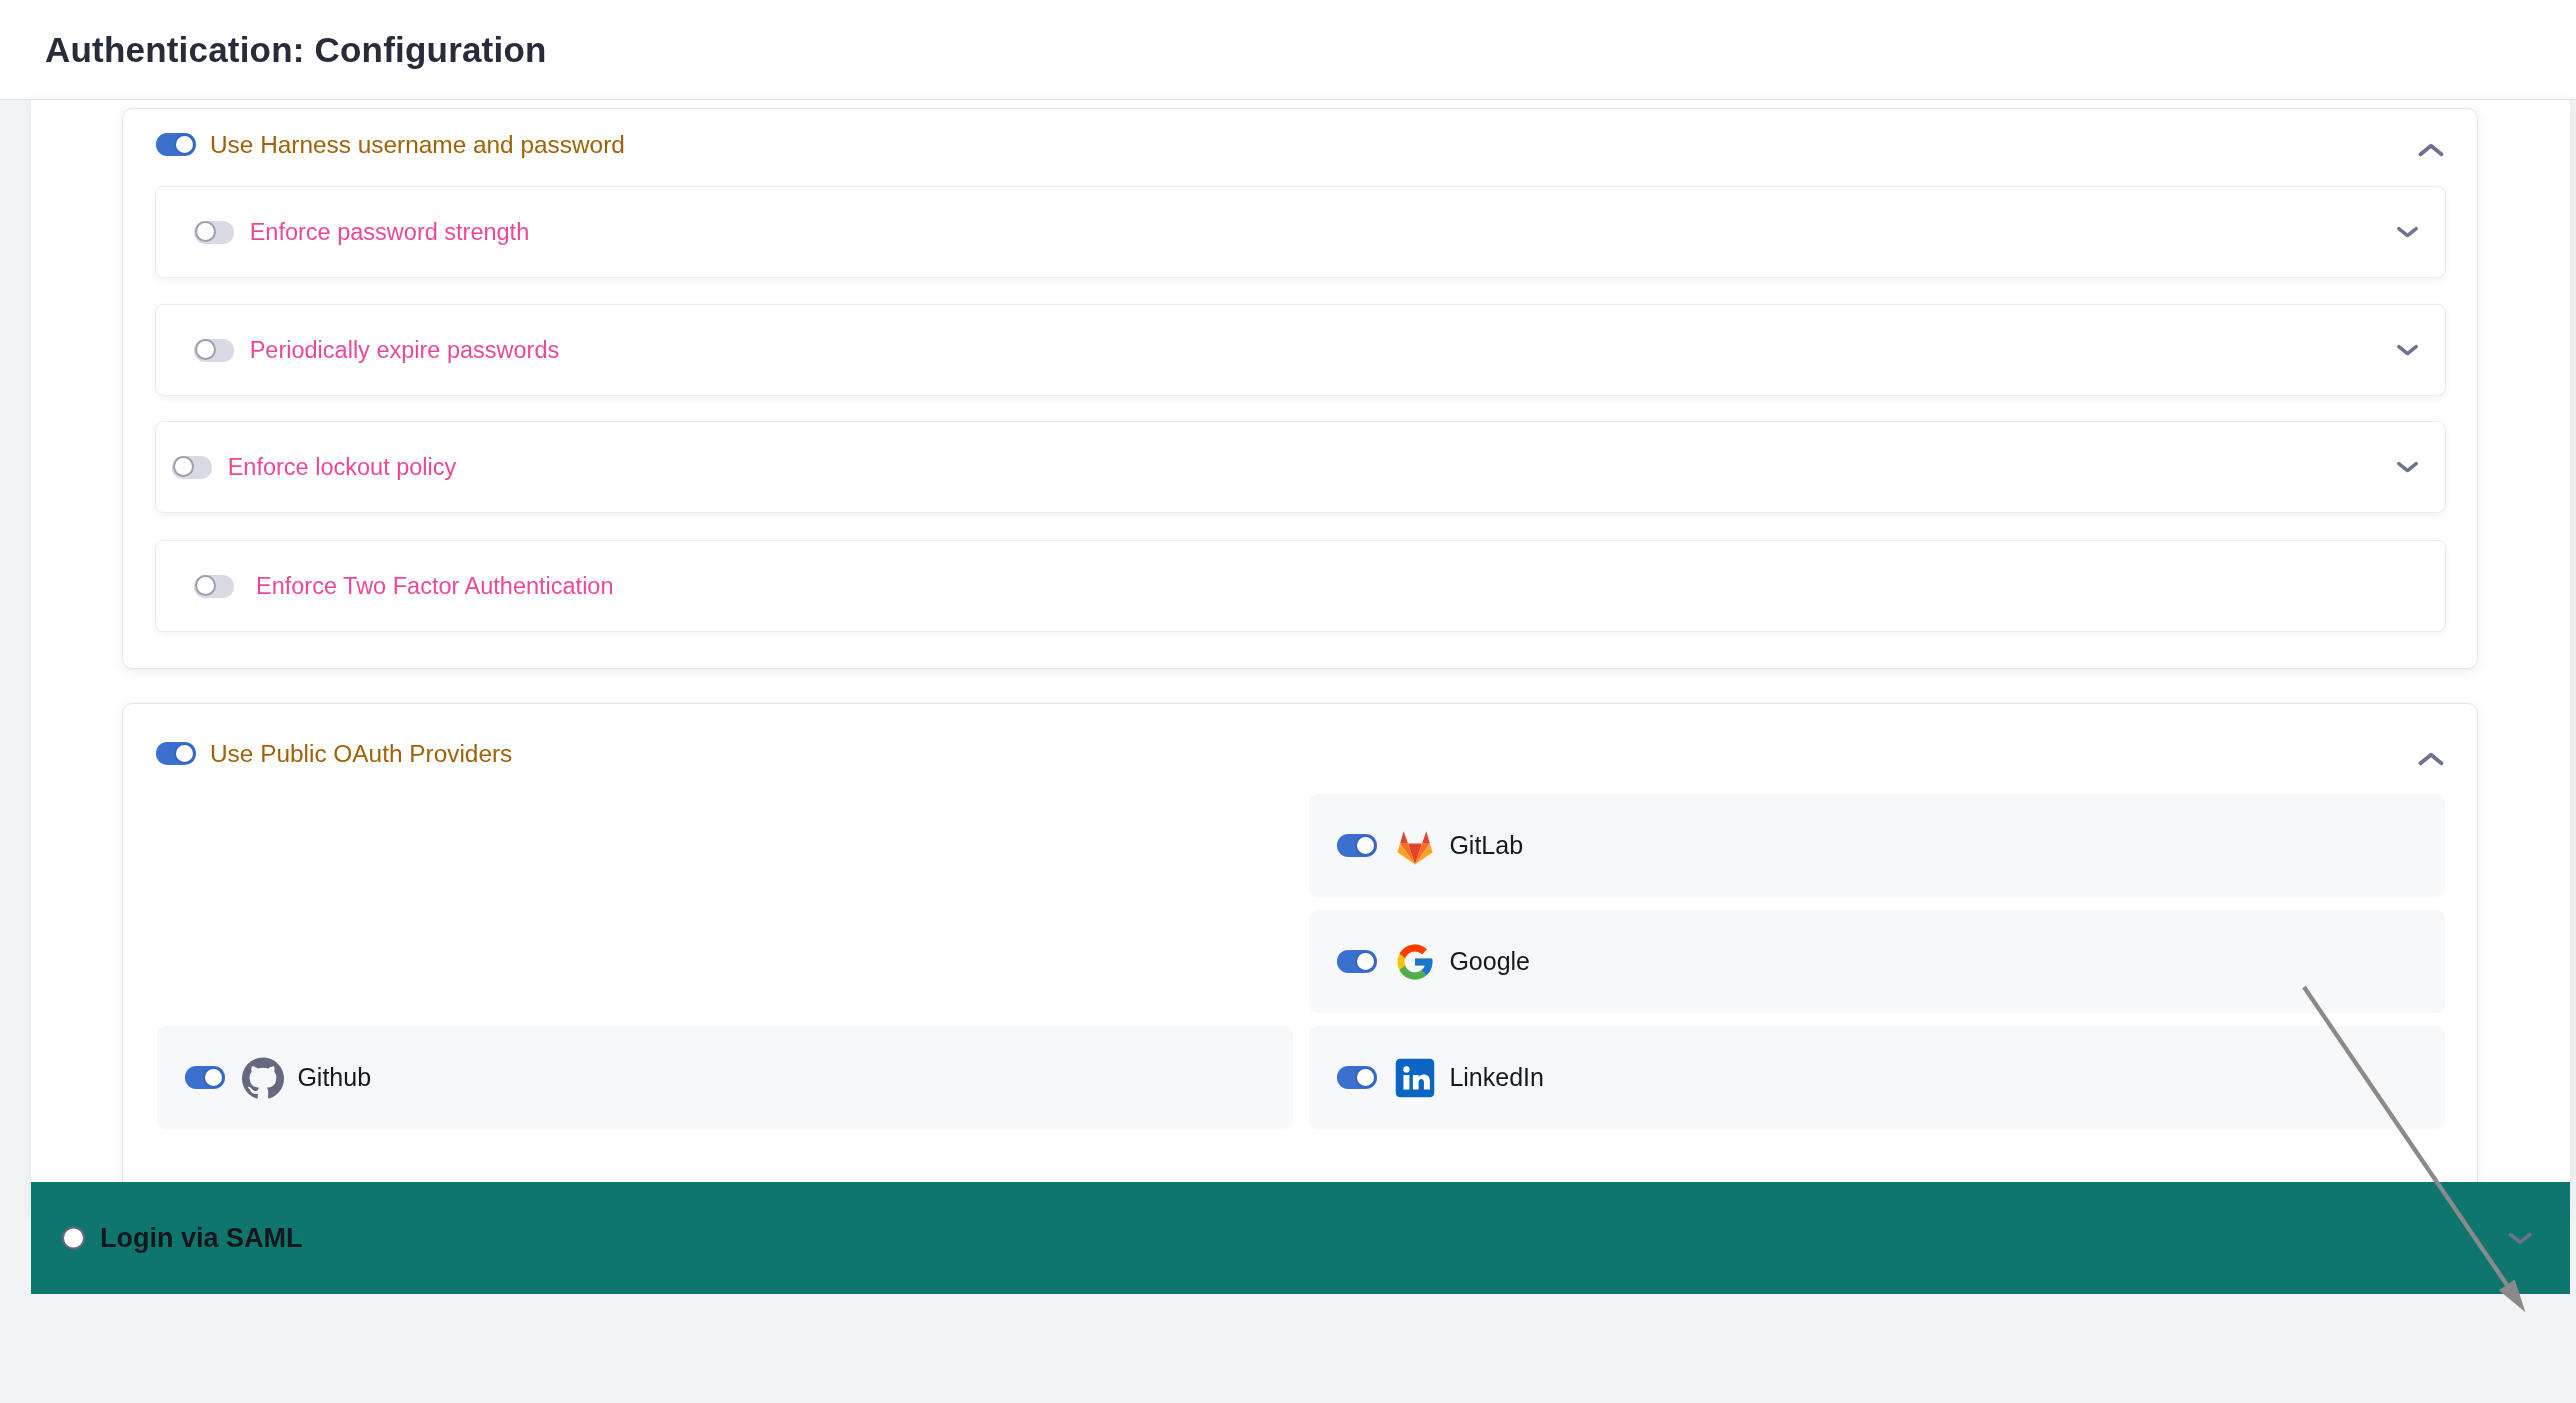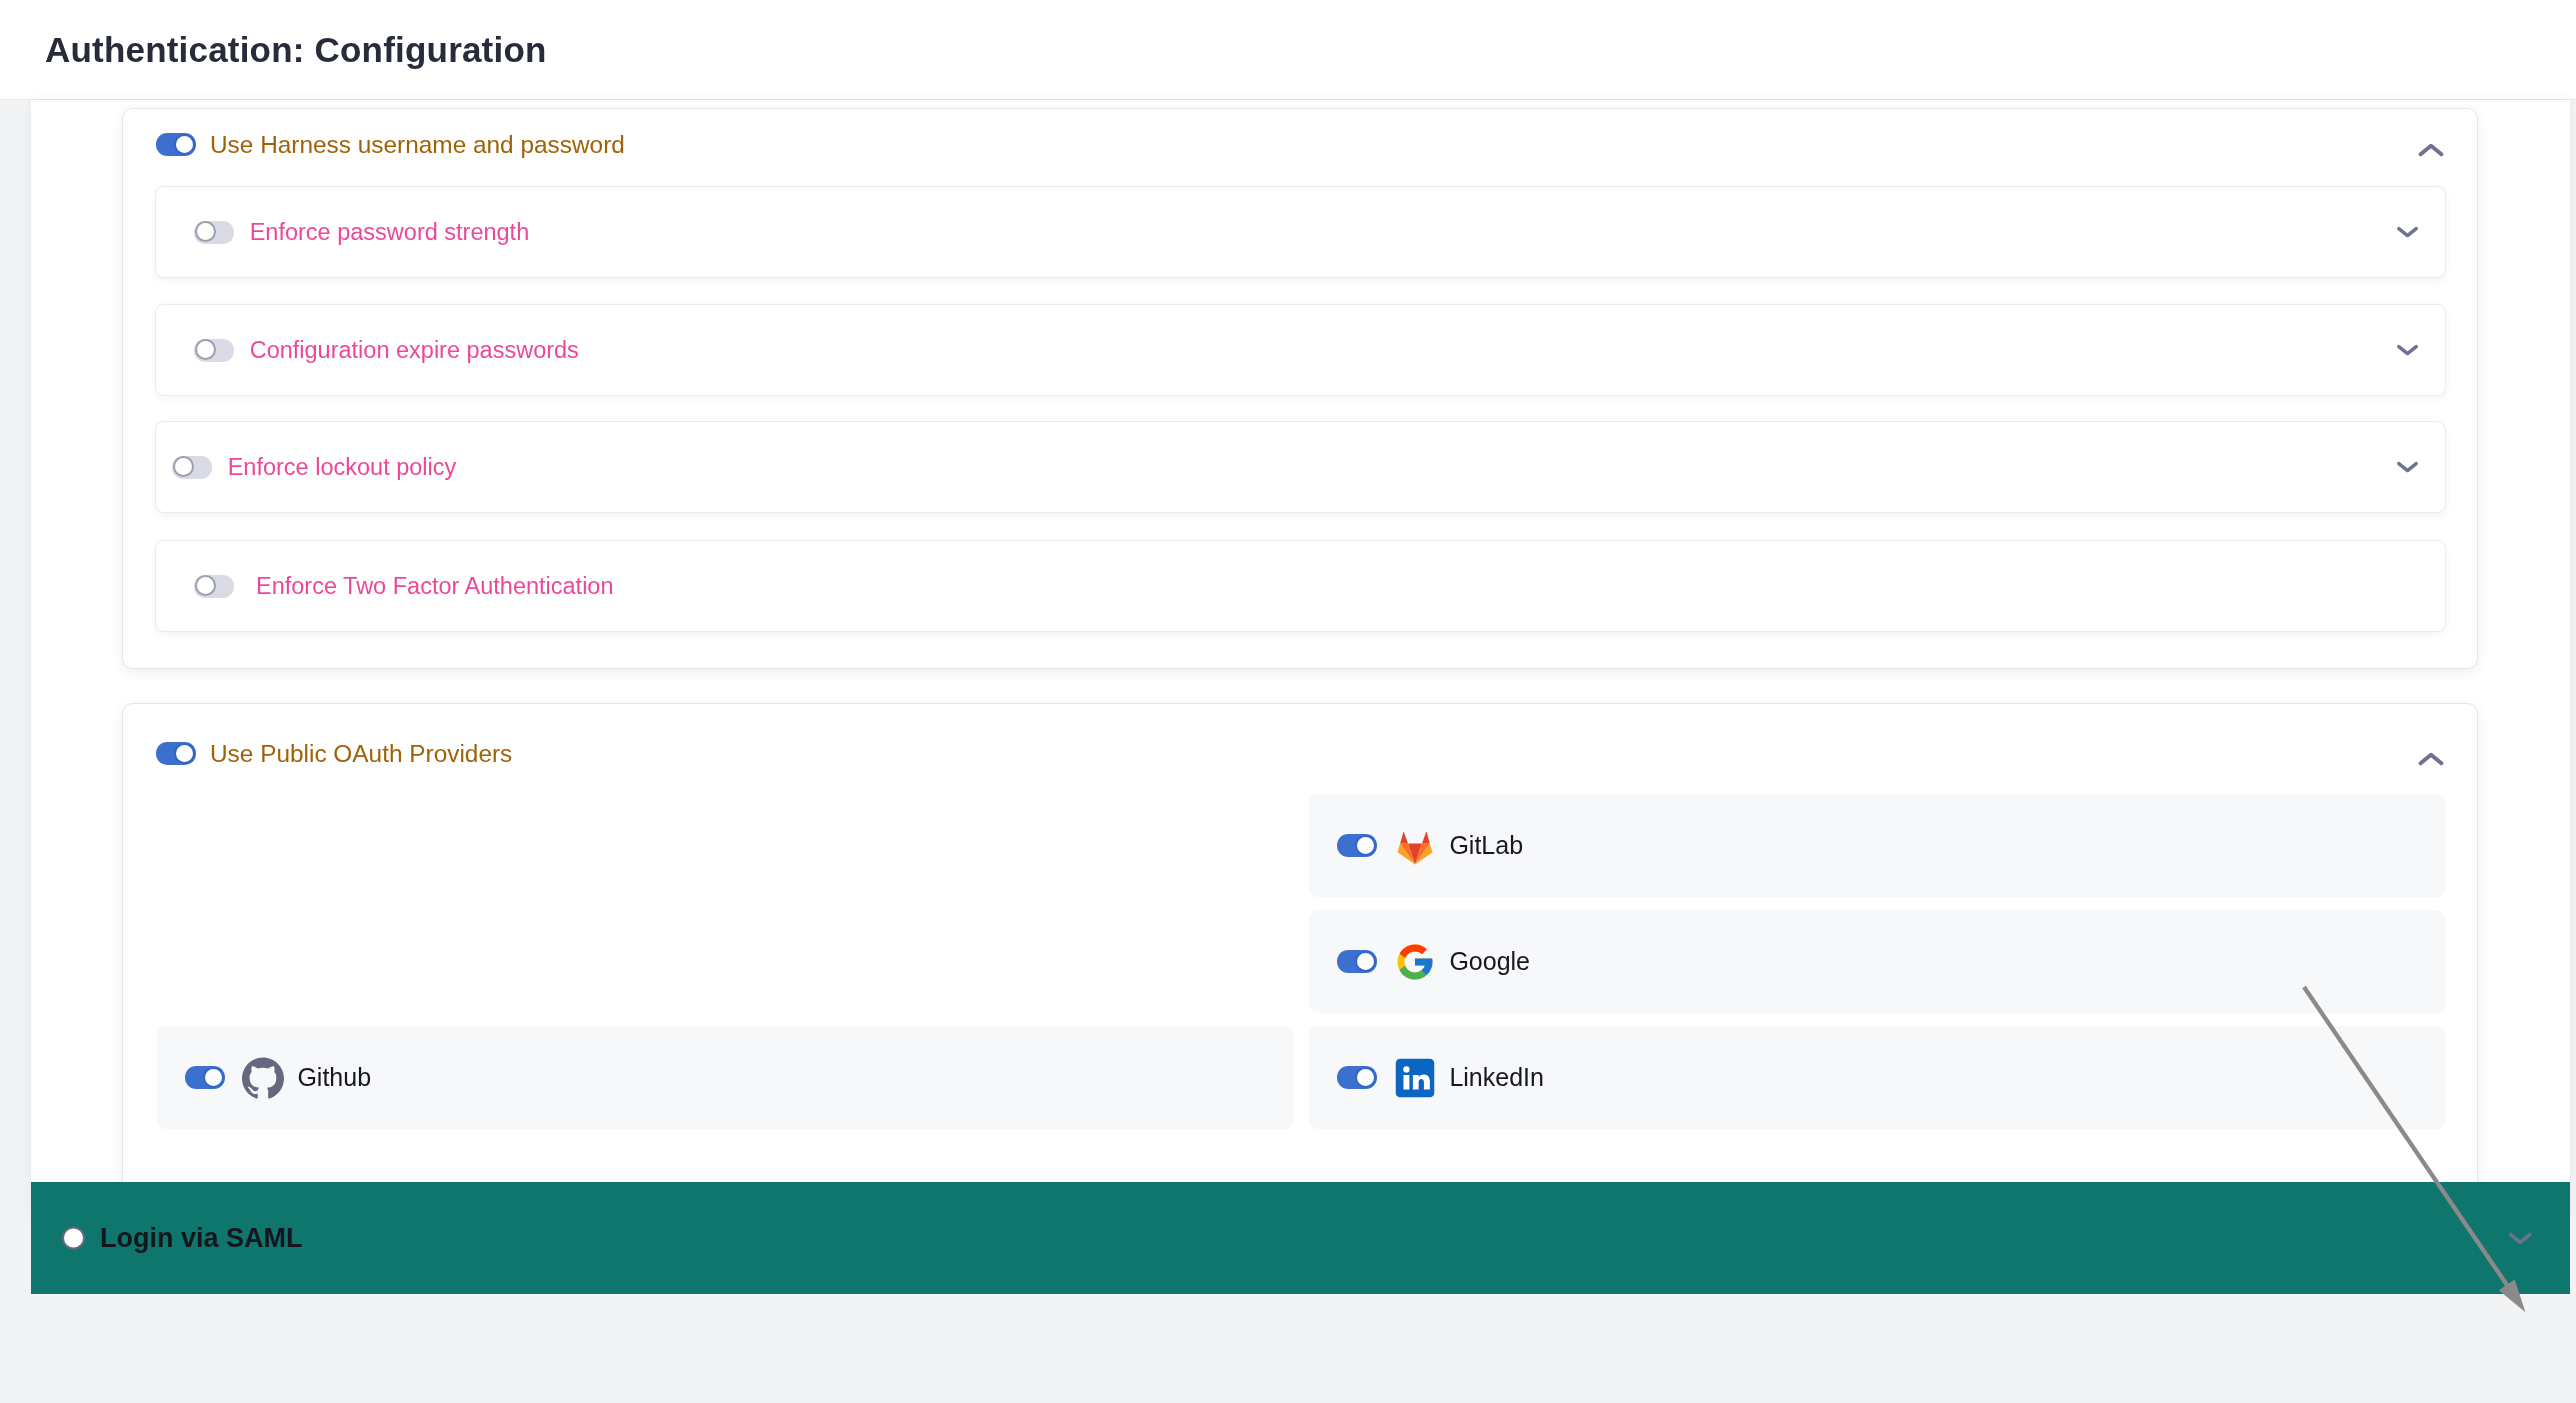--- a/index.html
+++ b/index.html
@@ -137,21 +137,21 @@
         <svg width="23" height="12.2" viewBox="0 0 26 14">
             <path d="M3 3 L13 11 L23 3" fill="none" stroke="#6e7191" stroke-width="4" stroke-linecap="round" stroke-linejoin="round"></path>
           </svg>
       </div>
     </div>
 
     <div class="setting-row row-2">
       <div class="switch off">
           <div class="knob"></div>
         </div>
-      <div class="setting-row-label">Configuration expire passwords</div>
+      <div class="setting-row-label">Periodically expire passwords</div>
       <div class="row-chevron">
         <svg width="23" height="12.2" viewBox="0 0 26 14">
             <path d="M3 3 L13 11 L23 3" fill="none" stroke="#6e7191" stroke-width="4" stroke-linecap="round" stroke-linejoin="round"></path>
           </svg>
       </div>
     </div>
 
     <div class="setting-row row-3">
       <div class="switch off">
           <div class="knob"></div>

